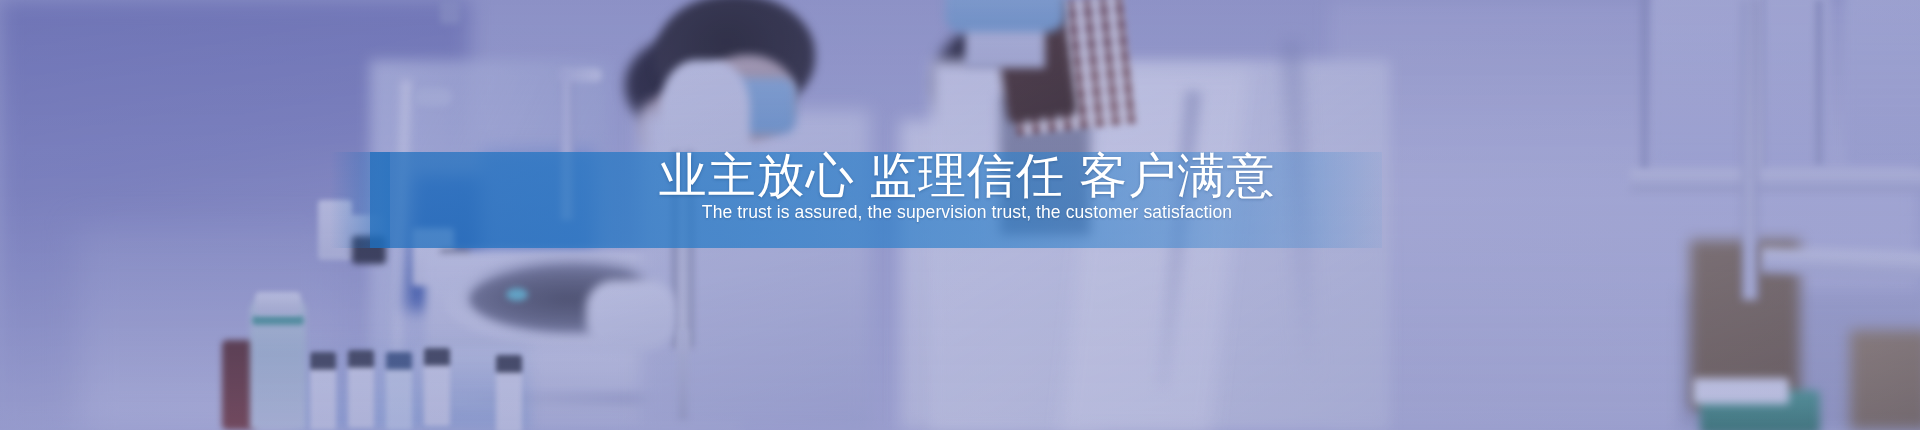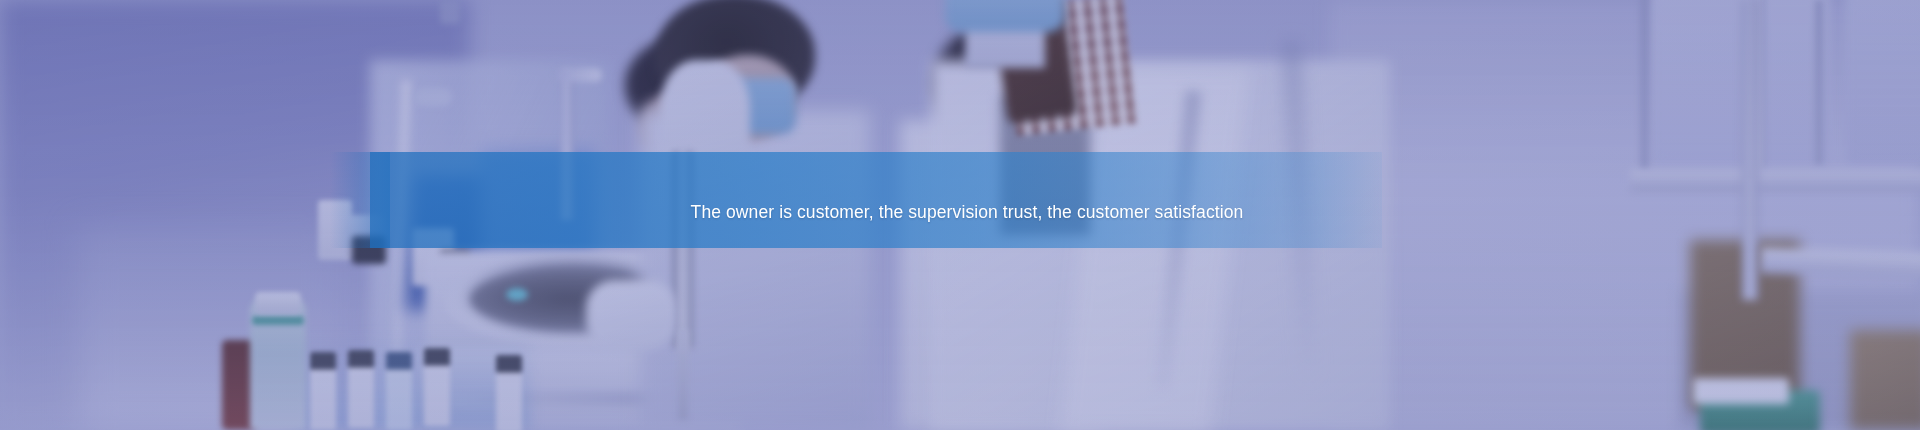--- a/index.html
+++ b/index.html
@@ -336,16 +336,17 @@
     <div class="px p4-mask"></div>
 
     <div class="tint"></div>
     <div class="tint2"></div>
   </div>
 
   <div class="band-fade-left"></div>
   <div class="band"></div>
 
   <div class="text-wrap">
-    <div class="subline">The owner is customer, the supervision trust, the customer satisfaction</div>
+    <div class="headline">业主放心 监理信任 客户满意</div>
+    <div class="subline">The trust is assured, the supervision trust, the customer satisfaction</div>
   </div>
 
 </div>
 
 </body></html>

